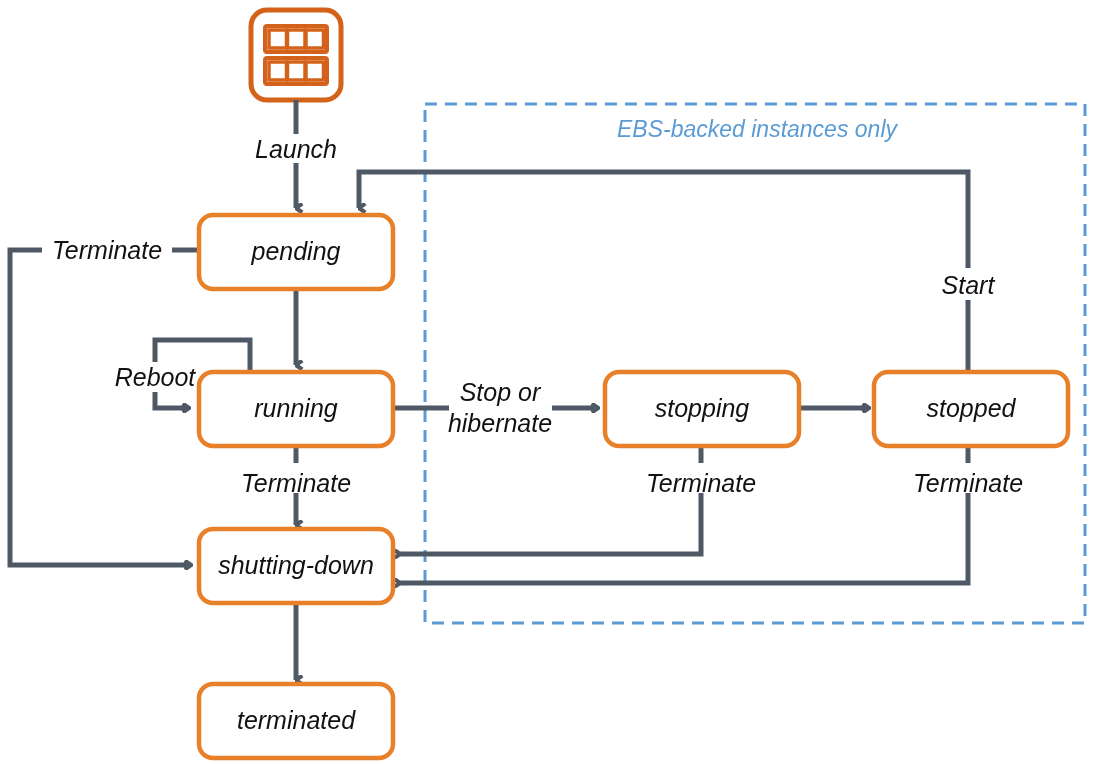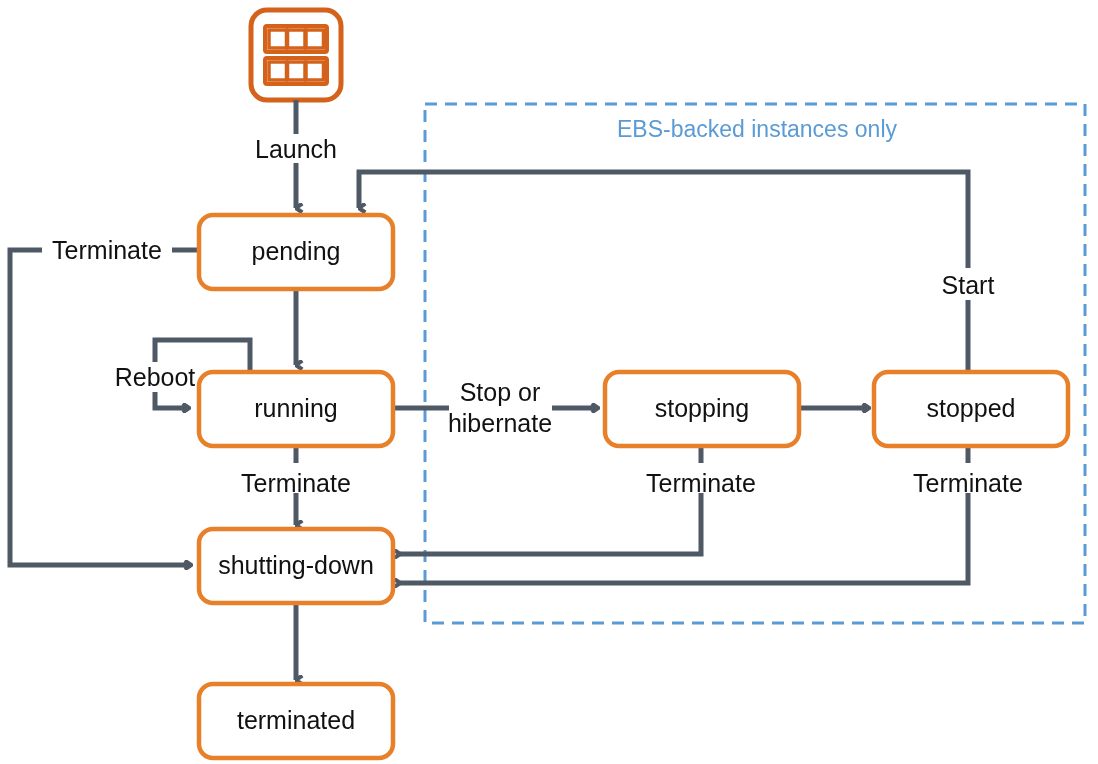--- a/index.html
+++ b/index.html
@@ -9,20 +9,21 @@
   }
   body {
     font-family: "Liberation Sans", sans-serif;
   }
   #diagram-root {
     position: relative;
     width: 1098px;
     height: 764px;
     background: #ffffff;
     overflow: hidden;
+    font-style: italic;
   }
   svg.canvas {
     display: block;
     width: 1098px;
     height: 764px;
   }
   .state-box-rect {
     fill: #ffffff;
     stroke: #E8802A;
     stroke-width: 4.5;

